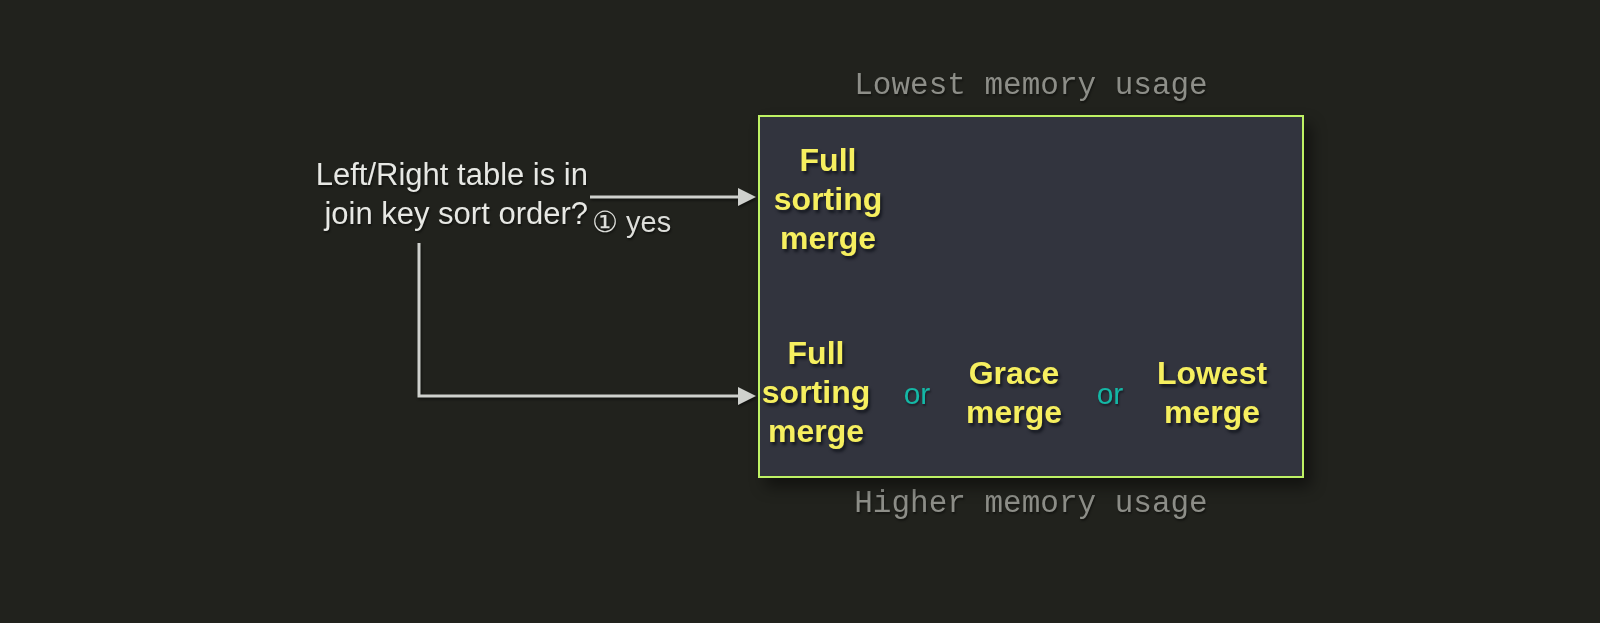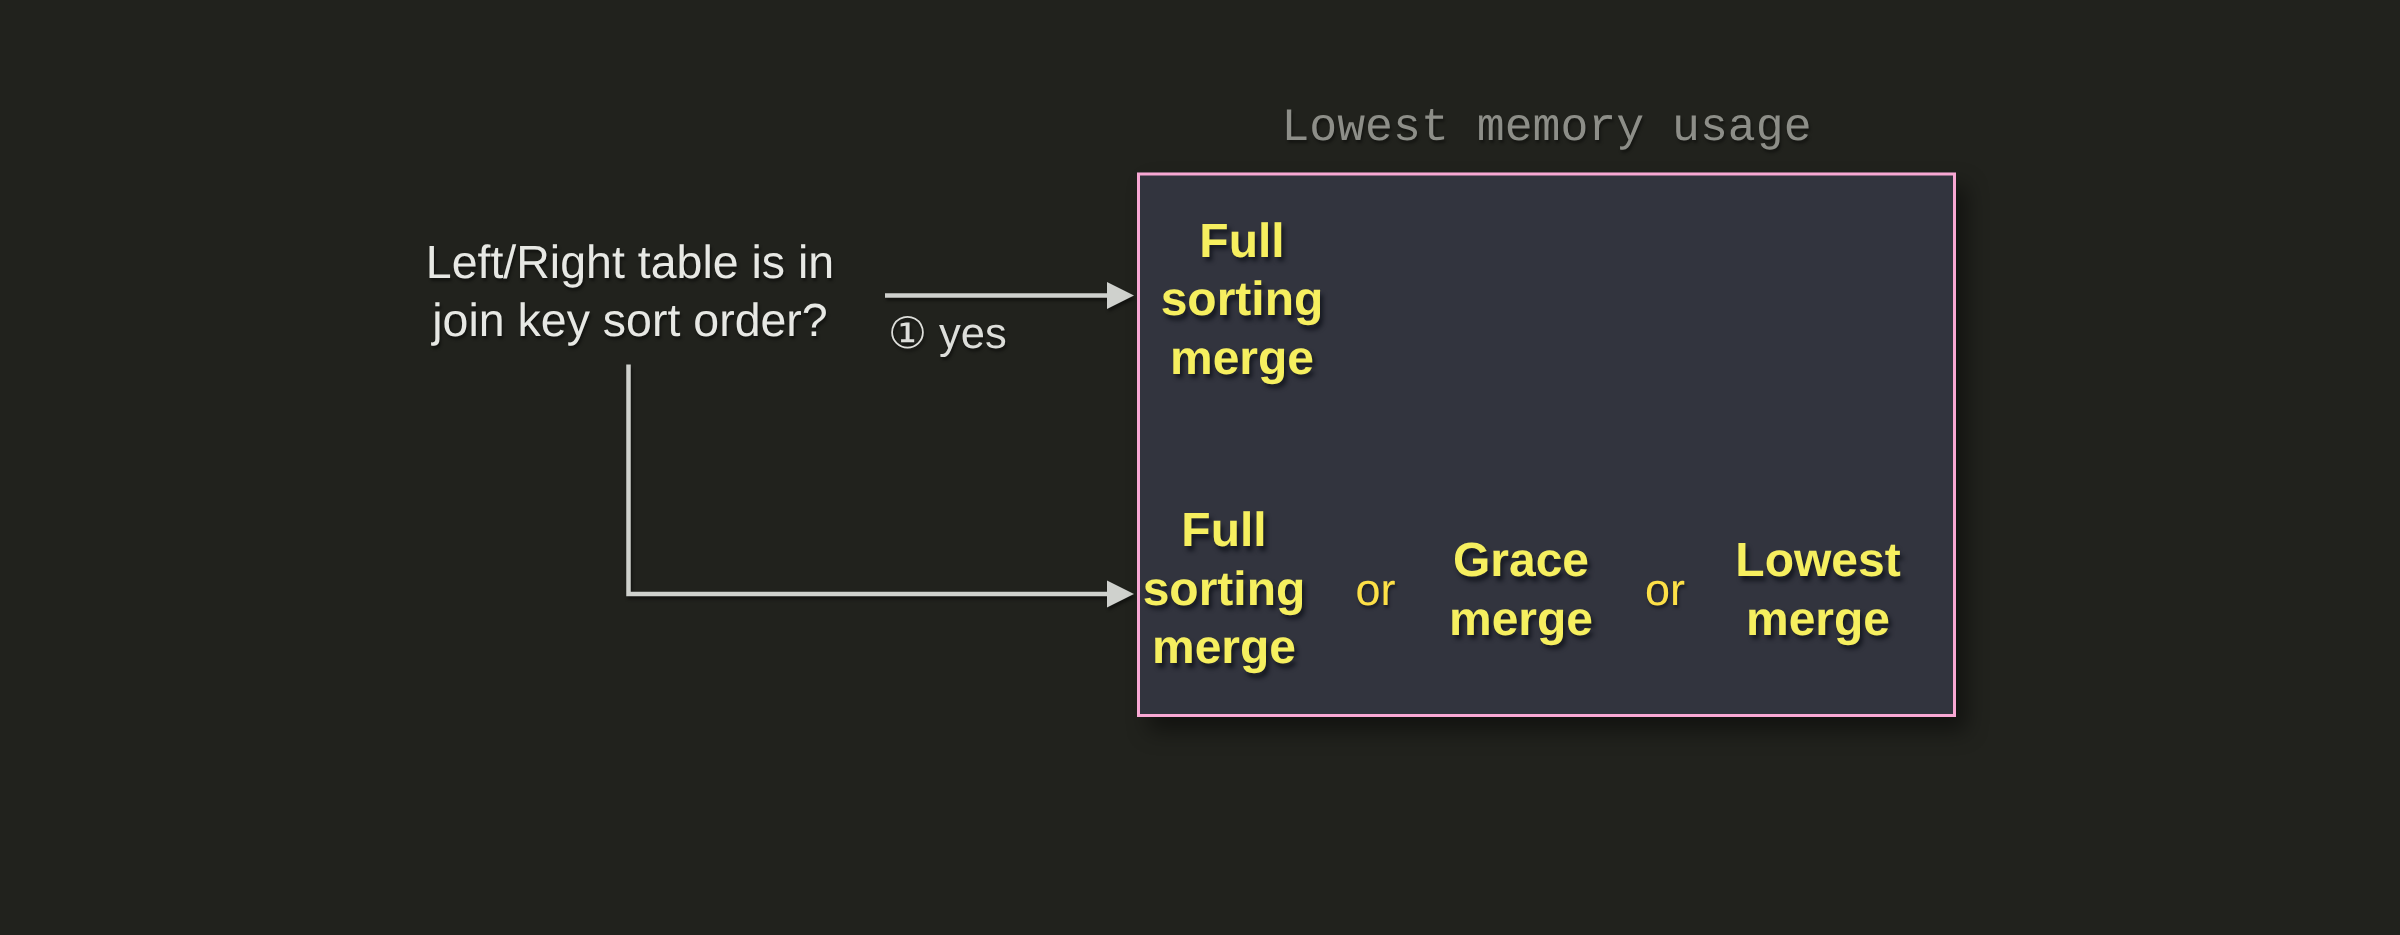--- a/index.html
+++ b/index.html
@@ -15,21 +15,21 @@
     overflow: hidden;
     font-family: "Liberation Sans", sans-serif;
   }
 
   
   .question {
     position: absolute;
     left: 252px;
     top: 155px;
     width: 336px;
-    text-align: center;
+    text-align: right;
     color: #e7e8e4;
     font-size: 31px;
     line-height: 39px;
     text-shadow: 1px 2px 2px rgba(0,0,0,0.45);
   }
   .question span { display: block; }
 
   
   .branch-label {
     position: absolute;
@@ -66,37 +66,37 @@
   .caption.bottom { top: 486px; }
 
   
   .options-box {
     position: absolute;
     left: 758px;
     top: 115px;
     width: 546px;
     height: 363px;
     background: #32343e;
-    border: 2px solid #f9a8d4;
+    border: 2px solid #bef264;
     box-sizing: border-box;
     box-shadow: 7px 9px 14px rgba(0,0,0,0.45);
   }
 
   .option {
     position: absolute;
     color: #f6ef5f;
     font-weight: bold;
     font-size: 32px;
     line-height: 39px;
     text-align: center;
     text-shadow: 2px 3px 3px rgba(8,10,18,0.65);
   }
   .or-label {
     position: absolute;
-    color: #fde047;
+    color: #14b8a6;
     font-size: 30px;
     text-align: center;
     text-shadow: 1px 2px 2px rgba(8,10,18,0.5);
   }
 
   
   .opt-sorted   { left: 10px;  top: 24px;  width: 116px; }
 
   
   .opt-fsm2     { left: 0px;   top: 217px; width: 112px; }
@@ -122,20 +122,21 @@
     </g>
     <g fill="#cfd1cd" stroke="none">
       <polygon points="738,188 756,197 738,206"></polygon>
       <polygon points="738,387 756,396 738,405"></polygon>
     </g>
   </svg>
 
   <div class="branch-label yes">① yes</div>
 
   <div class="caption top">Lowest memory usage</div>
+  <div class="caption bottom">Higher memory usage</div>
 
   <div class="options-box">
 
     <div class="option opt-sorted">Full sorting merge</div>
 
     <div class="option opt-fsm2">Full sorting merge</div>
     <div class="or-label or-1">or</div>
     <div class="option opt-grace">Grace merge</div>
     <div class="or-label or-2">or</div>
     <div class="option opt-partial">Lowest merge</div>

